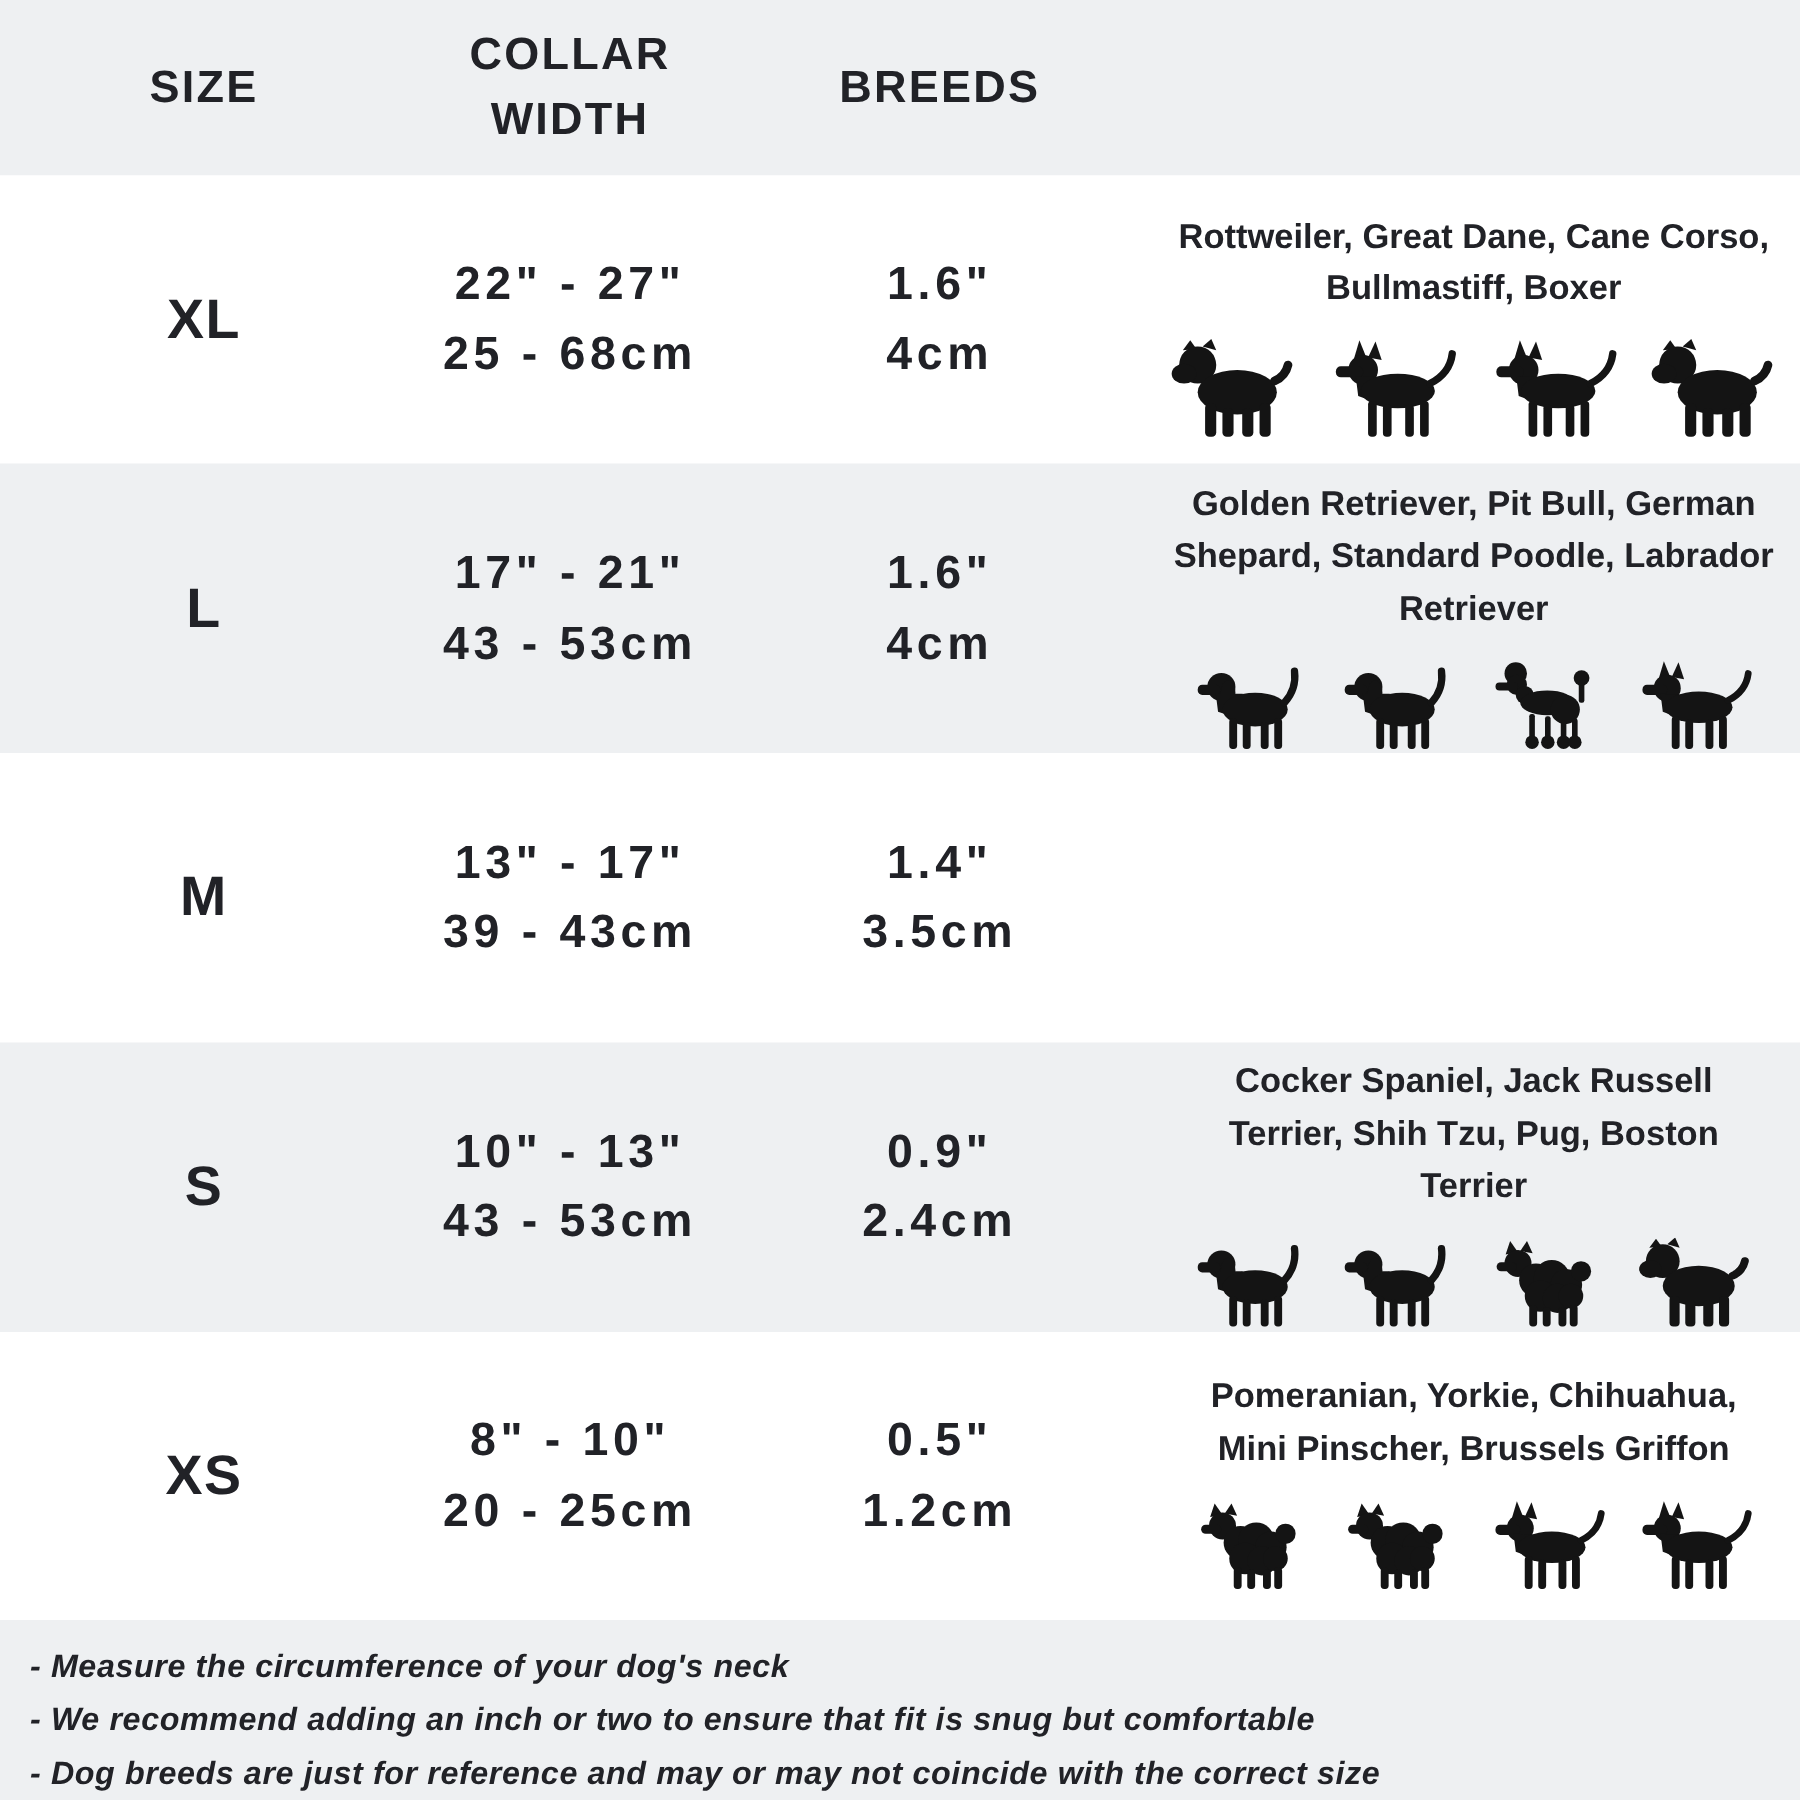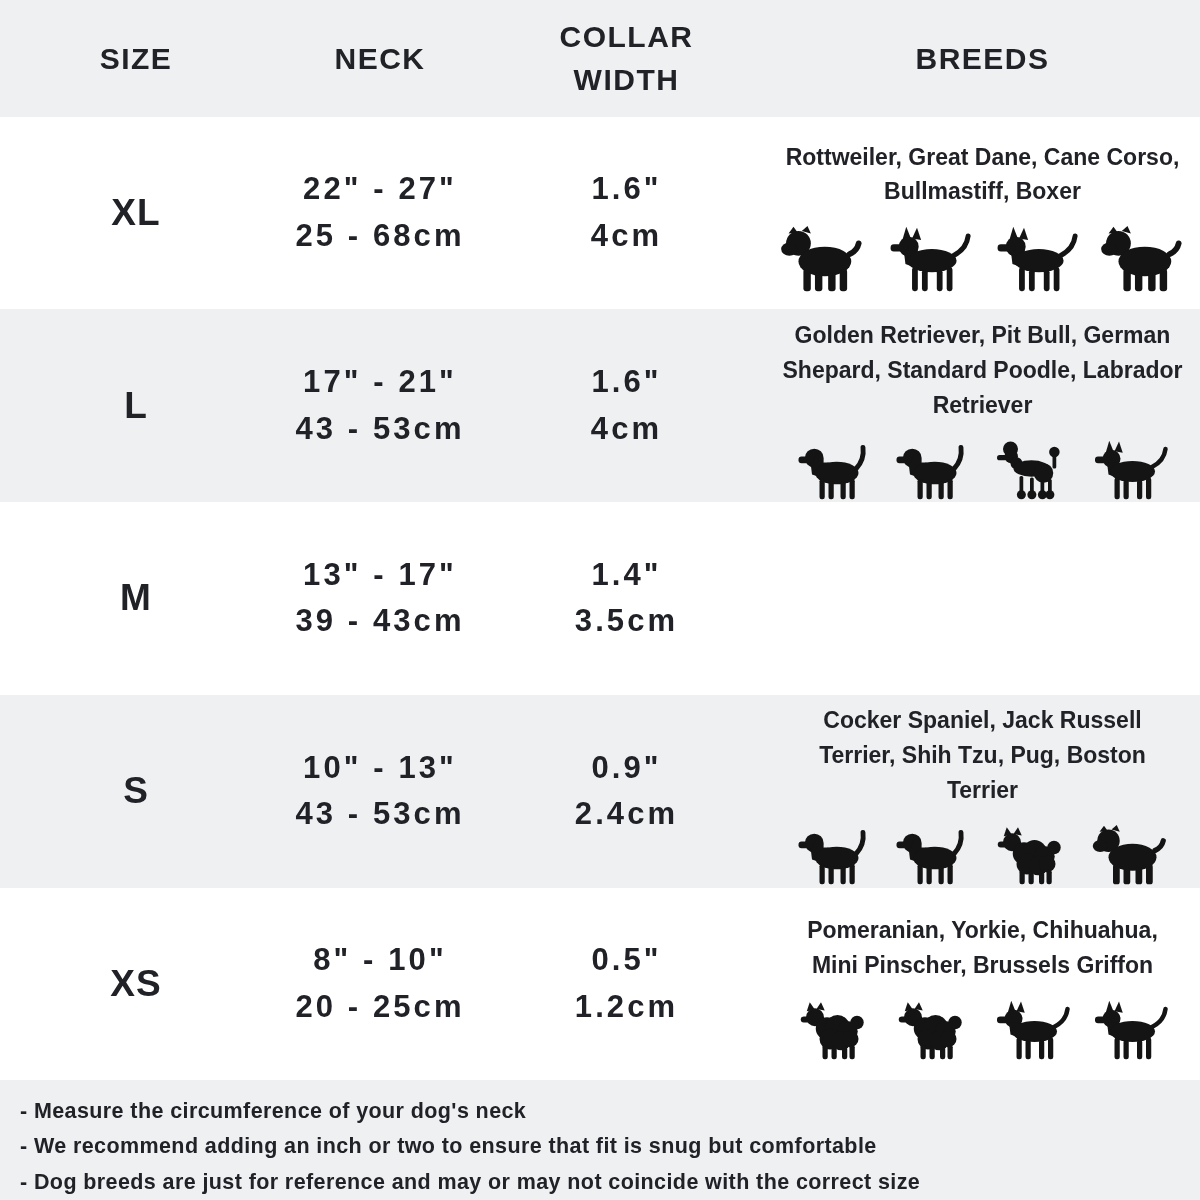--- a/index.html
+++ b/index.html
@@ -25,21 +25,21 @@
   .cell{display:flex;align-items:center;justify-content:center;text-align:center;}
   .size-cell{font-size:37px;letter-spacing:1px;}
   .meas-cell{flex-direction:column;font-size:31px;letter-spacing:0.1em;line-height:1.5;}
   .breeds-cell{flex-direction:column;justify-content:center;gap:13px;padding-top:6px;}
   .breeds-text{font-size:23px;line-height:1.52;max-width:400px;margin:0;}
   .icons{display:flex;align-items:flex-end;gap:16px;margin-top:4px;color:#141414;}
   .dog-svg{height:60px;width:auto;display:block;}
   .row-xl .dog-svg{height:66px;}
 
   
-  .footer{flex:1;padding:14px 20px 0 20px;font-size:21.5px;line-height:1.64;letter-spacing:0.4px;}
+  .footer{flex:1;padding:14px 20px 0 20px;font-size:21.5px;line-height:1.64;letter-spacing:0.4px;font-style:italic;}
   .footer p{margin:0;}
   .defs-svg{position:absolute;width:0;height:0;overflow:hidden;}
 </style>
 </head>
 <body>
 
 <svg class="defs-svg" xmlns="http://www.w3.org/2000/svg" aria-hidden="true">
   <defs>
     <symbol id="dog-pointy" viewBox="0 0 110 80">
       <polygon points="22,18 27,1 33,16" fill="currentColor"></polygon>
@@ -127,23 +127,20 @@
   </defs>
 </svg>
 
 <div class="sheet">
 
   <div class="grid-cols header-row bg-gray">
     <div class="header-cell">
       <span class="wrap">SIZE</span>
     </div>
     <div class="header-cell">
-      <span class="wrap">NECK</span>
-    </div>
-    <div class="header-cell">
       <span class="wrap">COLLAR WIDTH</span>
     </div>
     <div class="header-cell">
       <span class="wrap">BREEDS</span>
     </div>
   </div>
 
   <div class="grid-cols row row-xl bg-white">
     <div class="cell size-cell">XL</div>
     <div class="cell meas-cell">

